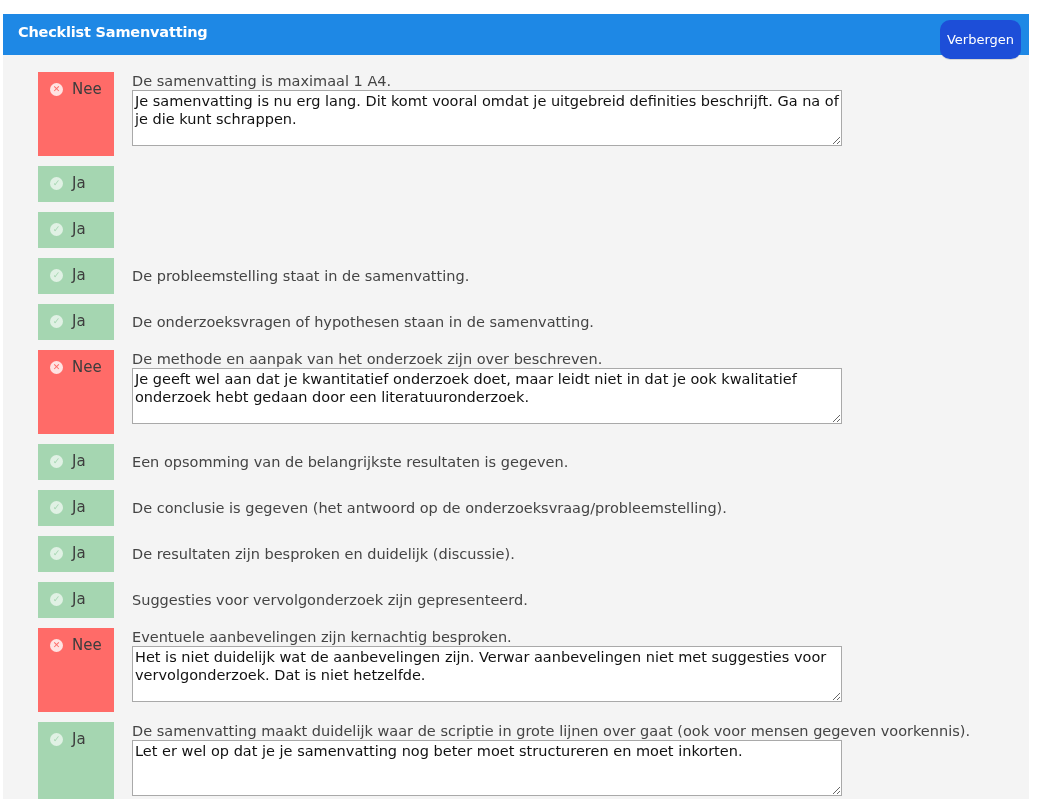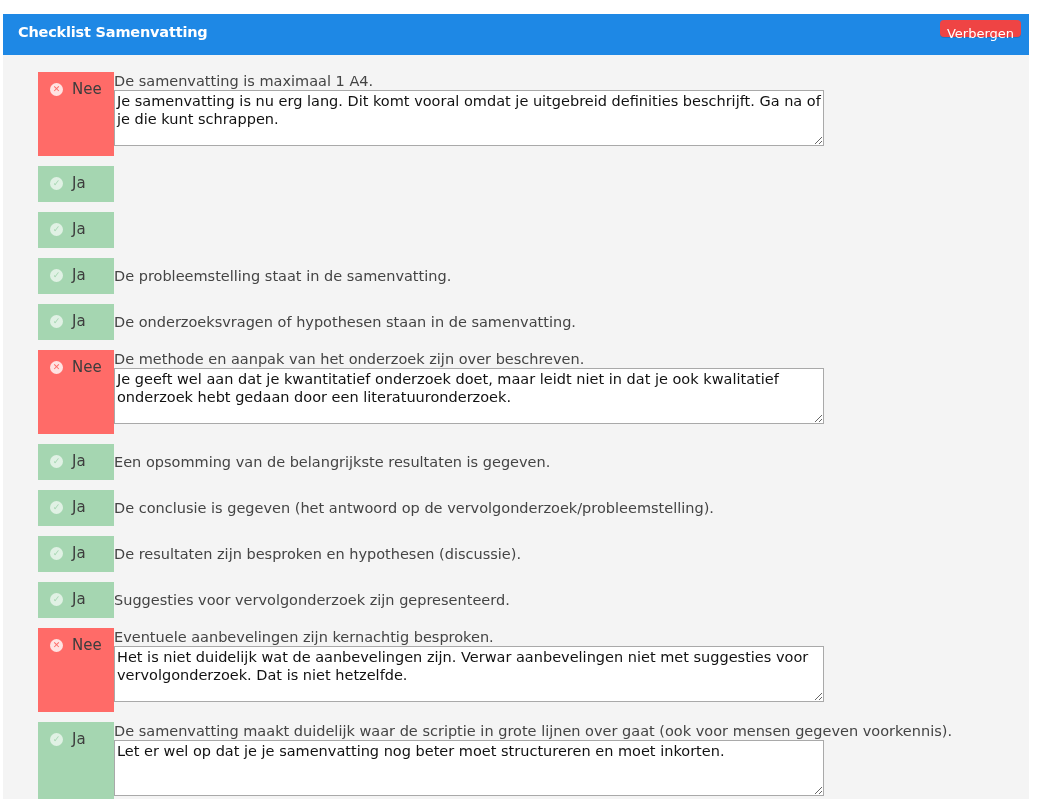--- a/index.html
+++ b/index.html
@@ -1,30 +1,30 @@
 <!DOCTYPE html>
 <html><head>
 <meta charset="utf-8">
 <style>
   html, body { margin: 0; padding: 0; background: #ffffff; }
   body { width: 1037px; height: 799px; overflow: hidden; position: relative; font-family: "DejaVu Sans", sans-serif; }
   .panel { position: absolute; left: 3px; top: 14px; width: 1026px; height: 799px; background: #f4f4f4; }
   .panel-header { height: 41px; background: #1e88e5; position: relative; }
   .panel-title { position: absolute; left: 15px; top: 10px; color: #ffffff; font-weight: bold; font-size: 14.5px; letter-spacing: -0.2px; }
-  .hide-btn { position: absolute; right: 8px; top: 6px; height: 17px; padding: 0 7px; background: #ef4444; color: #ffffff; border: none; border-radius: 4px; font-family: "DejaVu Sans", sans-serif; font-size: 13px; line-height: 27px; box-shadow: 0 1px 0 rgba(0,0,0,0.12); cursor: pointer; }
+  .hide-btn { position: absolute; right: 8px; top: 6px; height: 39px; padding: 0 7px; background: #1d4ed8; color: #ffffff; border: none; border-radius: 10px; font-family: "DejaVu Sans", sans-serif; font-size: 13px; line-height: 27px; box-shadow: 0 1px 0 rgba(0,0,0,0.12); cursor: pointer; }
   .items { position: absolute; left: 35px; top: 58px; width: 980px; }
   .item { display: flex; align-items: flex-start; margin-bottom: 10px; }
   .badge { width: 76px; flex: 0 0 76px; display: flex; align-items: flex-start; padding-top: 8px; box-sizing: border-box; padding-left: 12px; color: #3d3d3d; font-size: 15px; }
   .badge.ja { background: #a5d6b1; height: 36px; }
   .badge.nee { background: #ff6b68; height: 84px; }
   .badge.tall { height: 84px; }
   .badge .ico { width: 13px; height: 13px; border-radius: 50%; display: inline-flex; align-items: center; justify-content: center; margin-right: 9px; margin-top: 3px; font-size: 9px; font-weight: bold; line-height: 1; }
   .badge.ja .ico { background: #e0f1e4; color: #a5d6b1; }
   .badge.nee .ico { background: #ffe3e2; color: #ff6b68; }
-  .content { margin-left: 0; flex: 1; }
+  .content { margin-left: 18px; flex: 1; }
   .label { color: #444444; font-size: 14.5px; line-height: 18px; }
   .item.simple .label { padding-top: 9px; }
   .comment { display: block; width: 710px; height: 56px; box-sizing: border-box; border: 1px solid #a9a9a9; background: #ffffff; color: #111111; font-family: "DejaVu Sans", sans-serif; font-size: 14.5px; line-height: 18px; padding: 1px 2px; resize: vertical; margin: 0; overflow: hidden; }
 </style>
 </head>
 <body>
 
 <div class="panel">
   <div class="panel-header">
     <span class="panel-title">Checklist Samenvatting</span>
@@ -98,31 +98,31 @@
         <div class="label">Een opsomming van de belangrijkste resultaten is gegeven.</div>
       </div>
     </div>
 
     <div class="item simple">
       <div class="badge ja">
         <span class="ico">✓</span>
         <span>Ja</span>
       </div>
       <div class="content">
-        <div class="label">De conclusie is gegeven (het antwoord op de vervolgonderzoek/probleemstelling).</div>
+        <div class="label">De conclusie is gegeven (het antwoord op de onderzoeksvraag/probleemstelling).</div>
       </div>
     </div>
 
     <div class="item simple">
       <div class="badge ja">
         <span class="ico">✓</span>
         <span>Ja</span>
       </div>
       <div class="content">
-        <div class="label">De resultaten zijn besproken en hypothesen (discussie).</div>
+        <div class="label">De resultaten zijn besproken en duidelijk (discussie).</div>
       </div>
     </div>
 
     <div class="item simple">
       <div class="badge ja">
         <span class="ico">✓</span>
         <span>Ja</span>
       </div>
       <div class="content">
         <div class="label">Suggesties voor vervolgonderzoek zijn gepresenteerd.</div>

